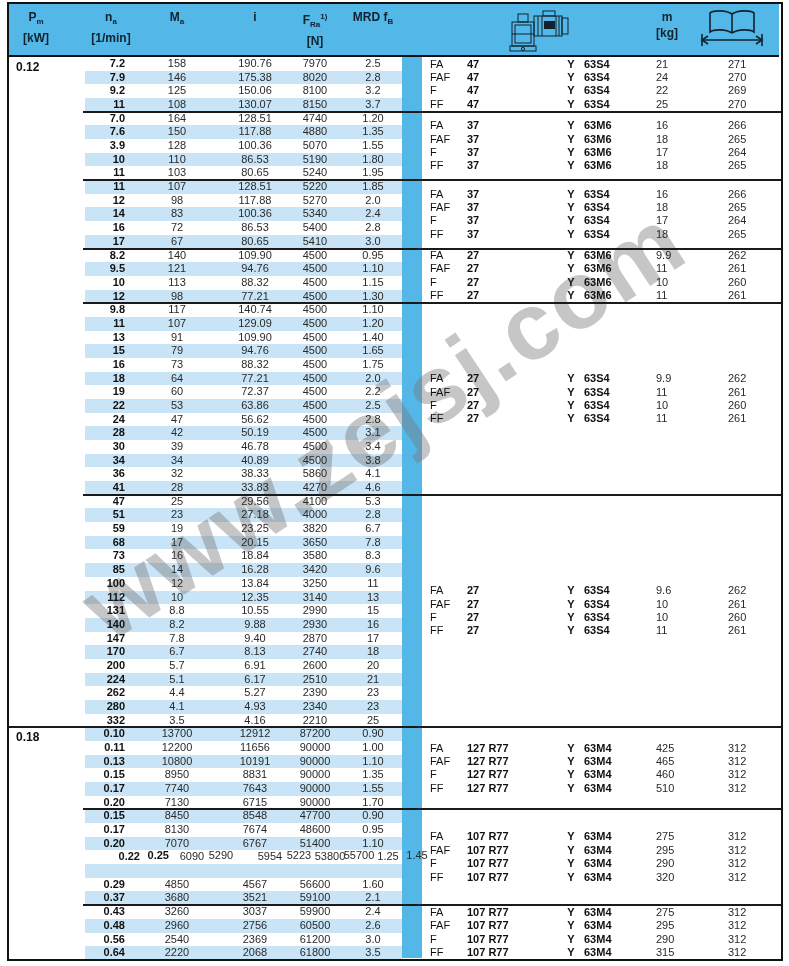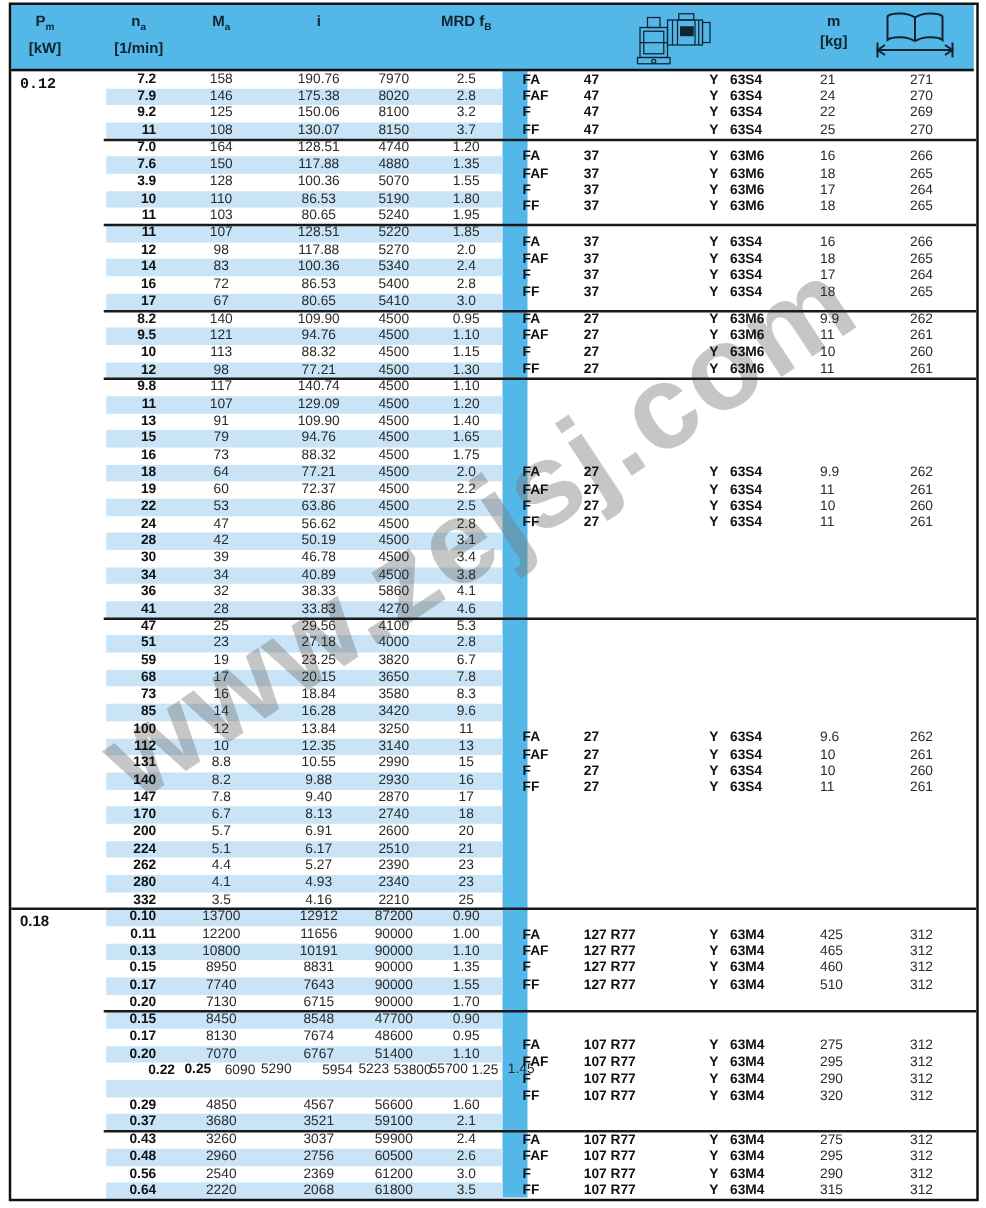--- a/index.html
+++ b/index.html
@@ -16,21 +16,21 @@
   .cell{position:absolute;top:0;color:#2a2a2a;}
   .c-na{left:60px;width:65px;text-align:right;font-weight:bold;color:#111;}
   .c-ma{left:142px;width:70px;text-align:center;}
   .c-i{left:212px;width:86px;text-align:center;}
   .c-fra{left:272px;width:86px;text-align:center;}
   .c-mrd{left:333px;width:80px;text-align:center;}
   .sep-group{position:absolute;left:83px;width:698px;height:2px;background:#1a1a1a;z-index:5;}
   .sep-section{position:absolute;left:9px;width:772px;height:2px;background:#1a1a1a;z-index:5;}
   .pm-label{position:absolute;left:16px;font-size:12px;font-weight:bold;color:#111;z-index:4;}
   .ub-line{position:absolute;left:0;width:789px;font-size:11px;z-index:4;}
-  .ub-type{position:absolute;left:418px;width:34px;font-weight:bold;color:#111;}
+  .ub-type{position:absolute;left:430px;width:34px;font-weight:normal;color:#111;}
   .ub-size{position:absolute;left:467px;width:85px;font-weight:bold;color:#111;}
   .ub-y{position:absolute;left:563px;width:16px;text-align:center;font-weight:bold;color:#111;}
   .ub-motor{position:absolute;left:584px;width:60px;font-weight:bold;color:#111;}
   .ub-m{position:absolute;left:656px;width:50px;color:#2a2a2a;}
   .ub-page{position:absolute;left:728px;width:46px;color:#2a2a2a;}
   .watermark{position:absolute;left:92px;top:562px;transform:rotate(-33.5deg);transform-origin:0 50%;
              font-size:95px;font-weight:bold;letter-spacing:2px;white-space:nowrap;
              color:rgba(120,120,120,0.42);z-index:2;pointer-events:none;}
   .hdr-icon{position:absolute;z-index:3;}
 </style>
@@ -47,20 +47,24 @@
   </div>
   <div class="hdr-cell" style="left:76px;width:70px;">
     <div><span>n</span><sub>a</sub></div>
     <div>[1/min]</div>
   </div>
   <div class="hdr-cell" style="left:142px;width:70px;">
     <div><span>M</span><sub>a</sub></div>
   </div>
   <div class="hdr-cell" style="left:212px;width:86px;">
     <div>i</div>
+  </div>
+  <div class="hdr-cell" style="left:272px;width:86px;">
+    <div><span>F</span><sub>Ra</sub><sup>1)</sup></div>
+    <div>[N]</div>
   </div>
   <div class="hdr-cell" style="left:333px;width:80px;">
     <div><span>MRD f</span><sub>B</sub></div>
   </div>
 
   <div class="hdr-icon" style="left:498px;top:6px;">
     <svg width="80" height="47" viewBox="0 0 80 47" fill="none" stroke="#10232e" stroke-width="1">
       <rect x="14" y="16" width="22" height="24" fill="none"></rect>
       <rect x="17" y="19" width="16" height="18" fill="none"></rect>
       <rect x="12" y="40" width="26" height="5" fill="none"></rect>
@@ -656,21 +660,21 @@
         <div class="ub-page">260</div>
       </div>
       <div class="ub-line" style="top: 624.44px; height: 13.4px; line-height: 13.4px;">
         <div class="ub-type">FF</div>
         <div class="ub-size">27</div>
         <div class="ub-y">Y</div>
         <div class="ub-motor">63S4</div>
         <div class="ub-m">11</div>
         <div class="ub-page">261</div>
       </div>
-      <div class="pm-label" style="top: 60px; font-family: Liberation Mono, monospace;">0.12</div>
+      <div class="pm-label" style="top: 60px;">0.12</div>
       <div class="sep-section" style="top: 726.32px;"></div>
       <div class="stripe" style="top: 727.32px; height: 13.68px; background: rgb(200, 228, 246);"></div>
       <div class="row-txt" style="top: 727.32px; height: 13.68px; line-height: 13.68px;">
         <div class="cell c-na">0.10</div>
         <div class="cell c-ma">13700</div>
         <div class="cell c-i">12912</div>
         <div class="cell c-fra">87200</div>
         <div class="cell c-mrd">0.90</div>
       </div>
       <div class="row-txt" style="top: 741px; height: 13.68px; line-height: 13.68px;">

